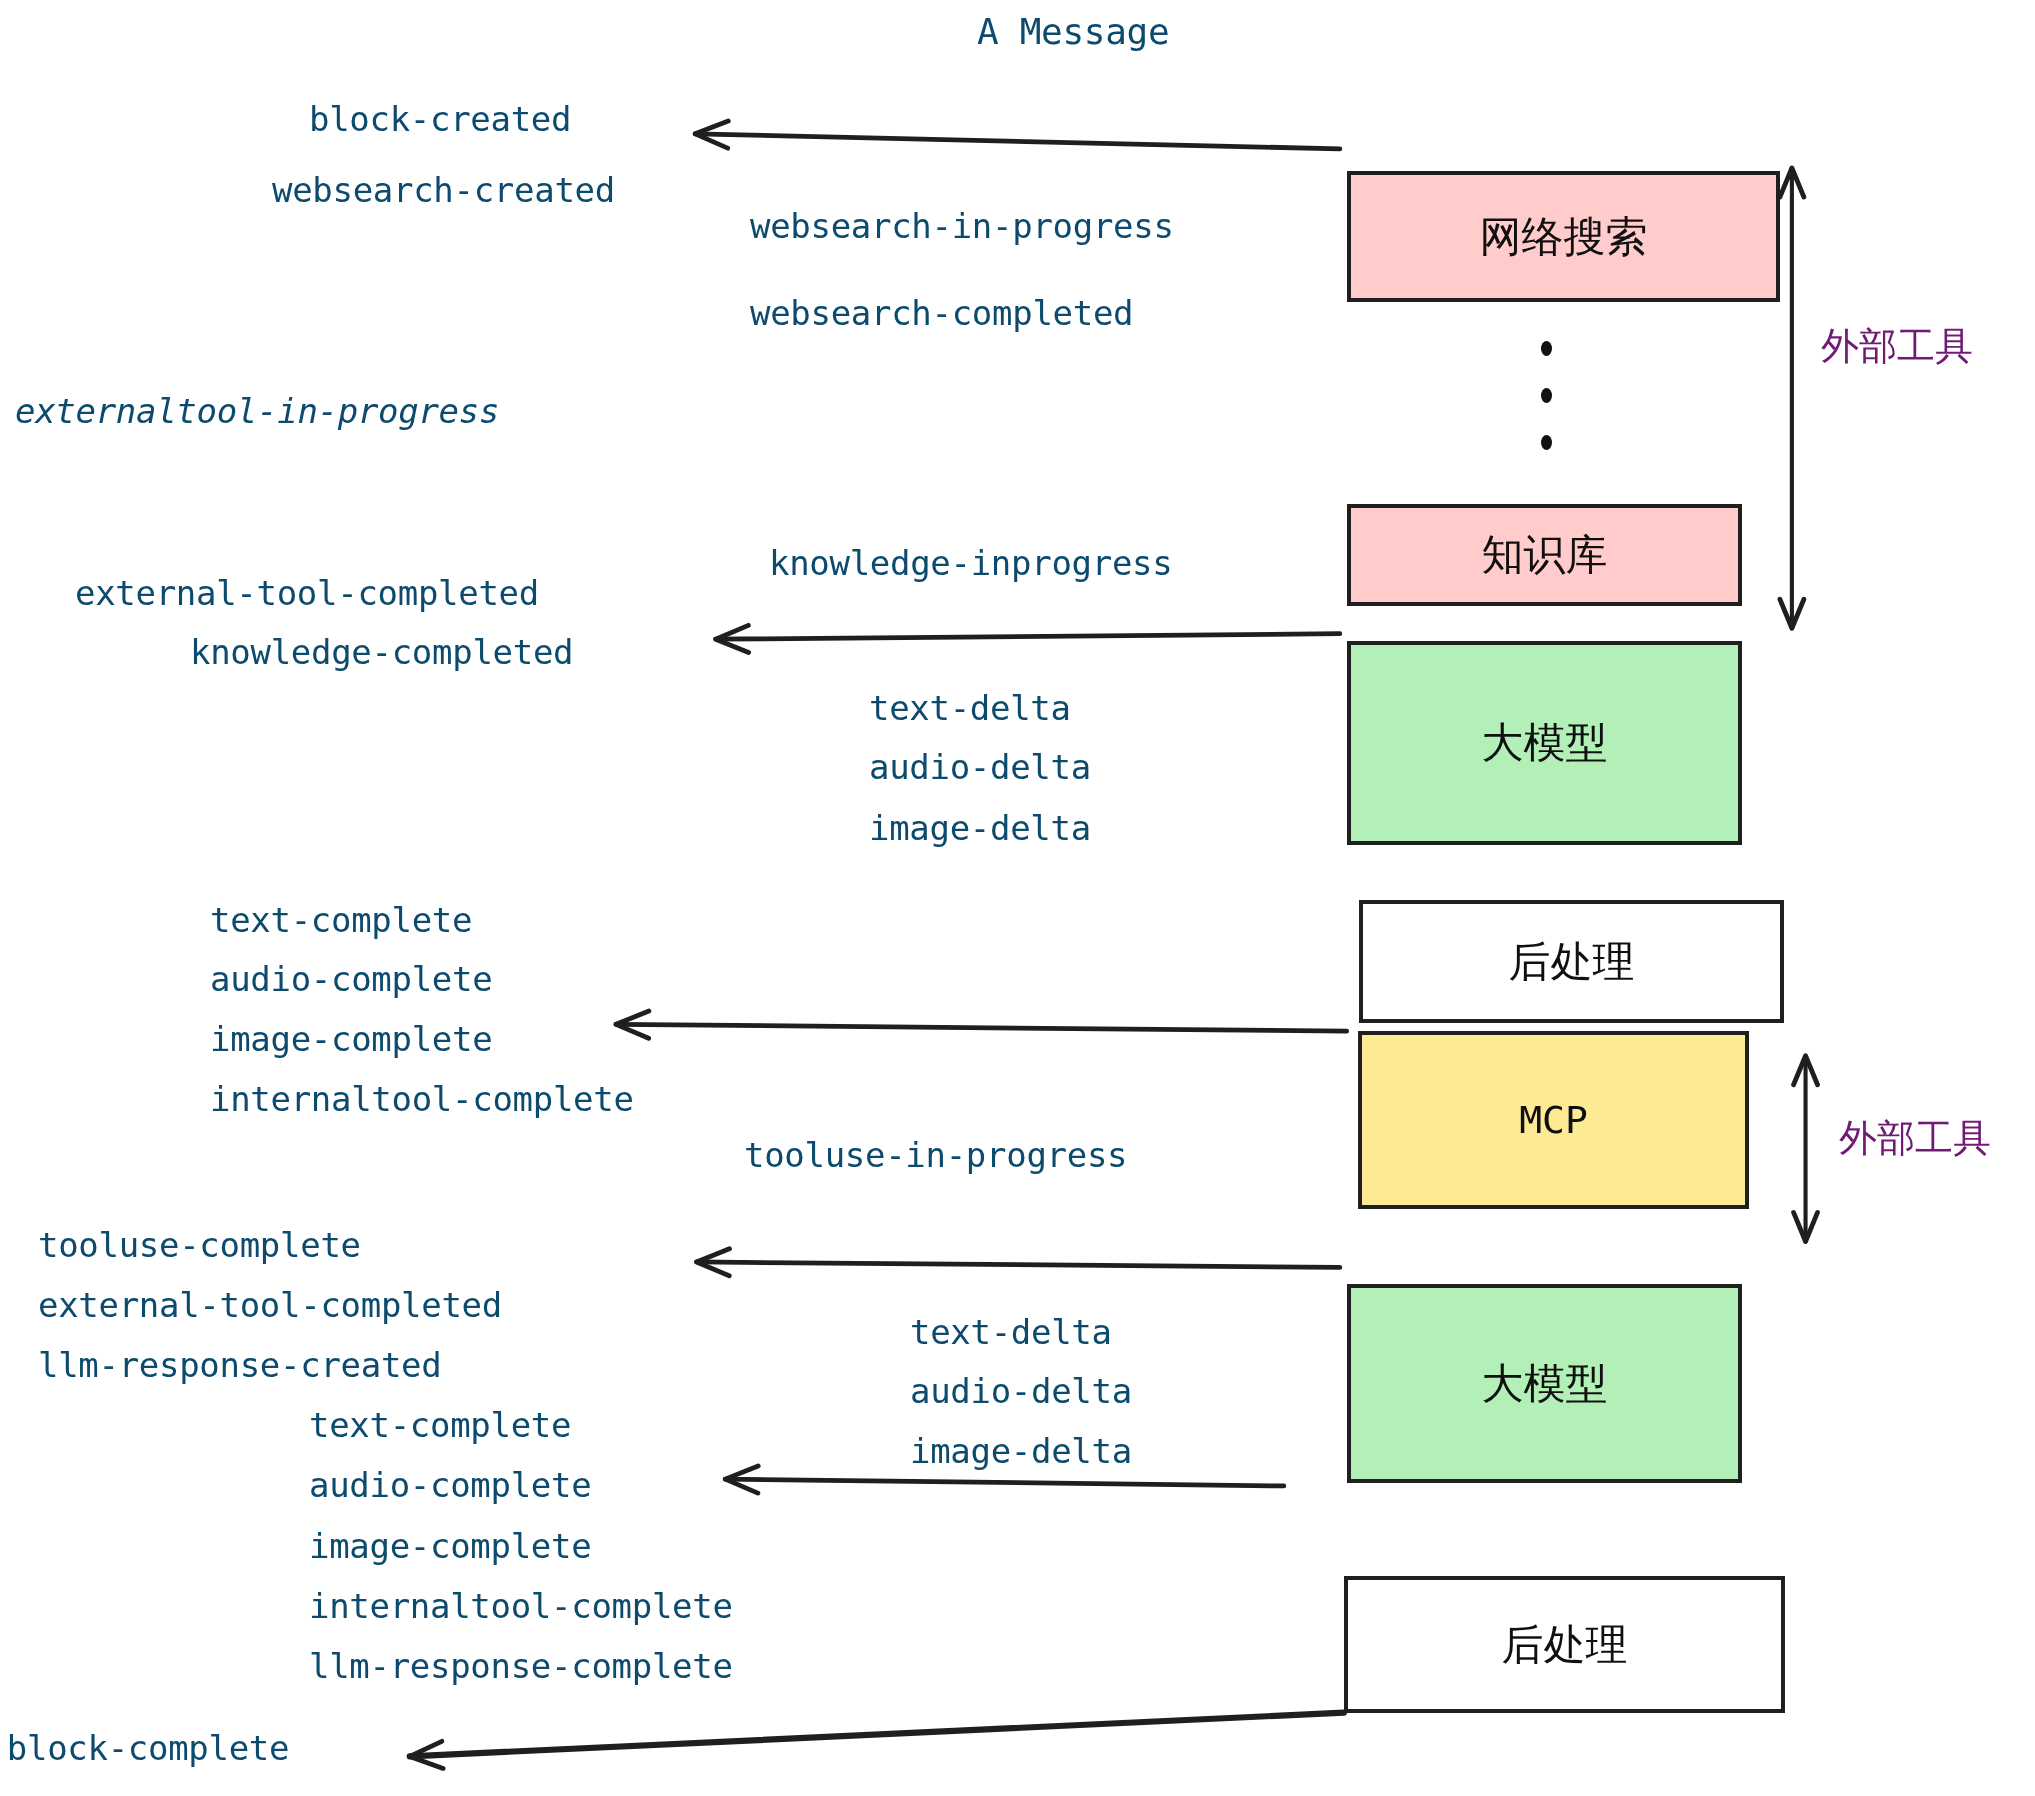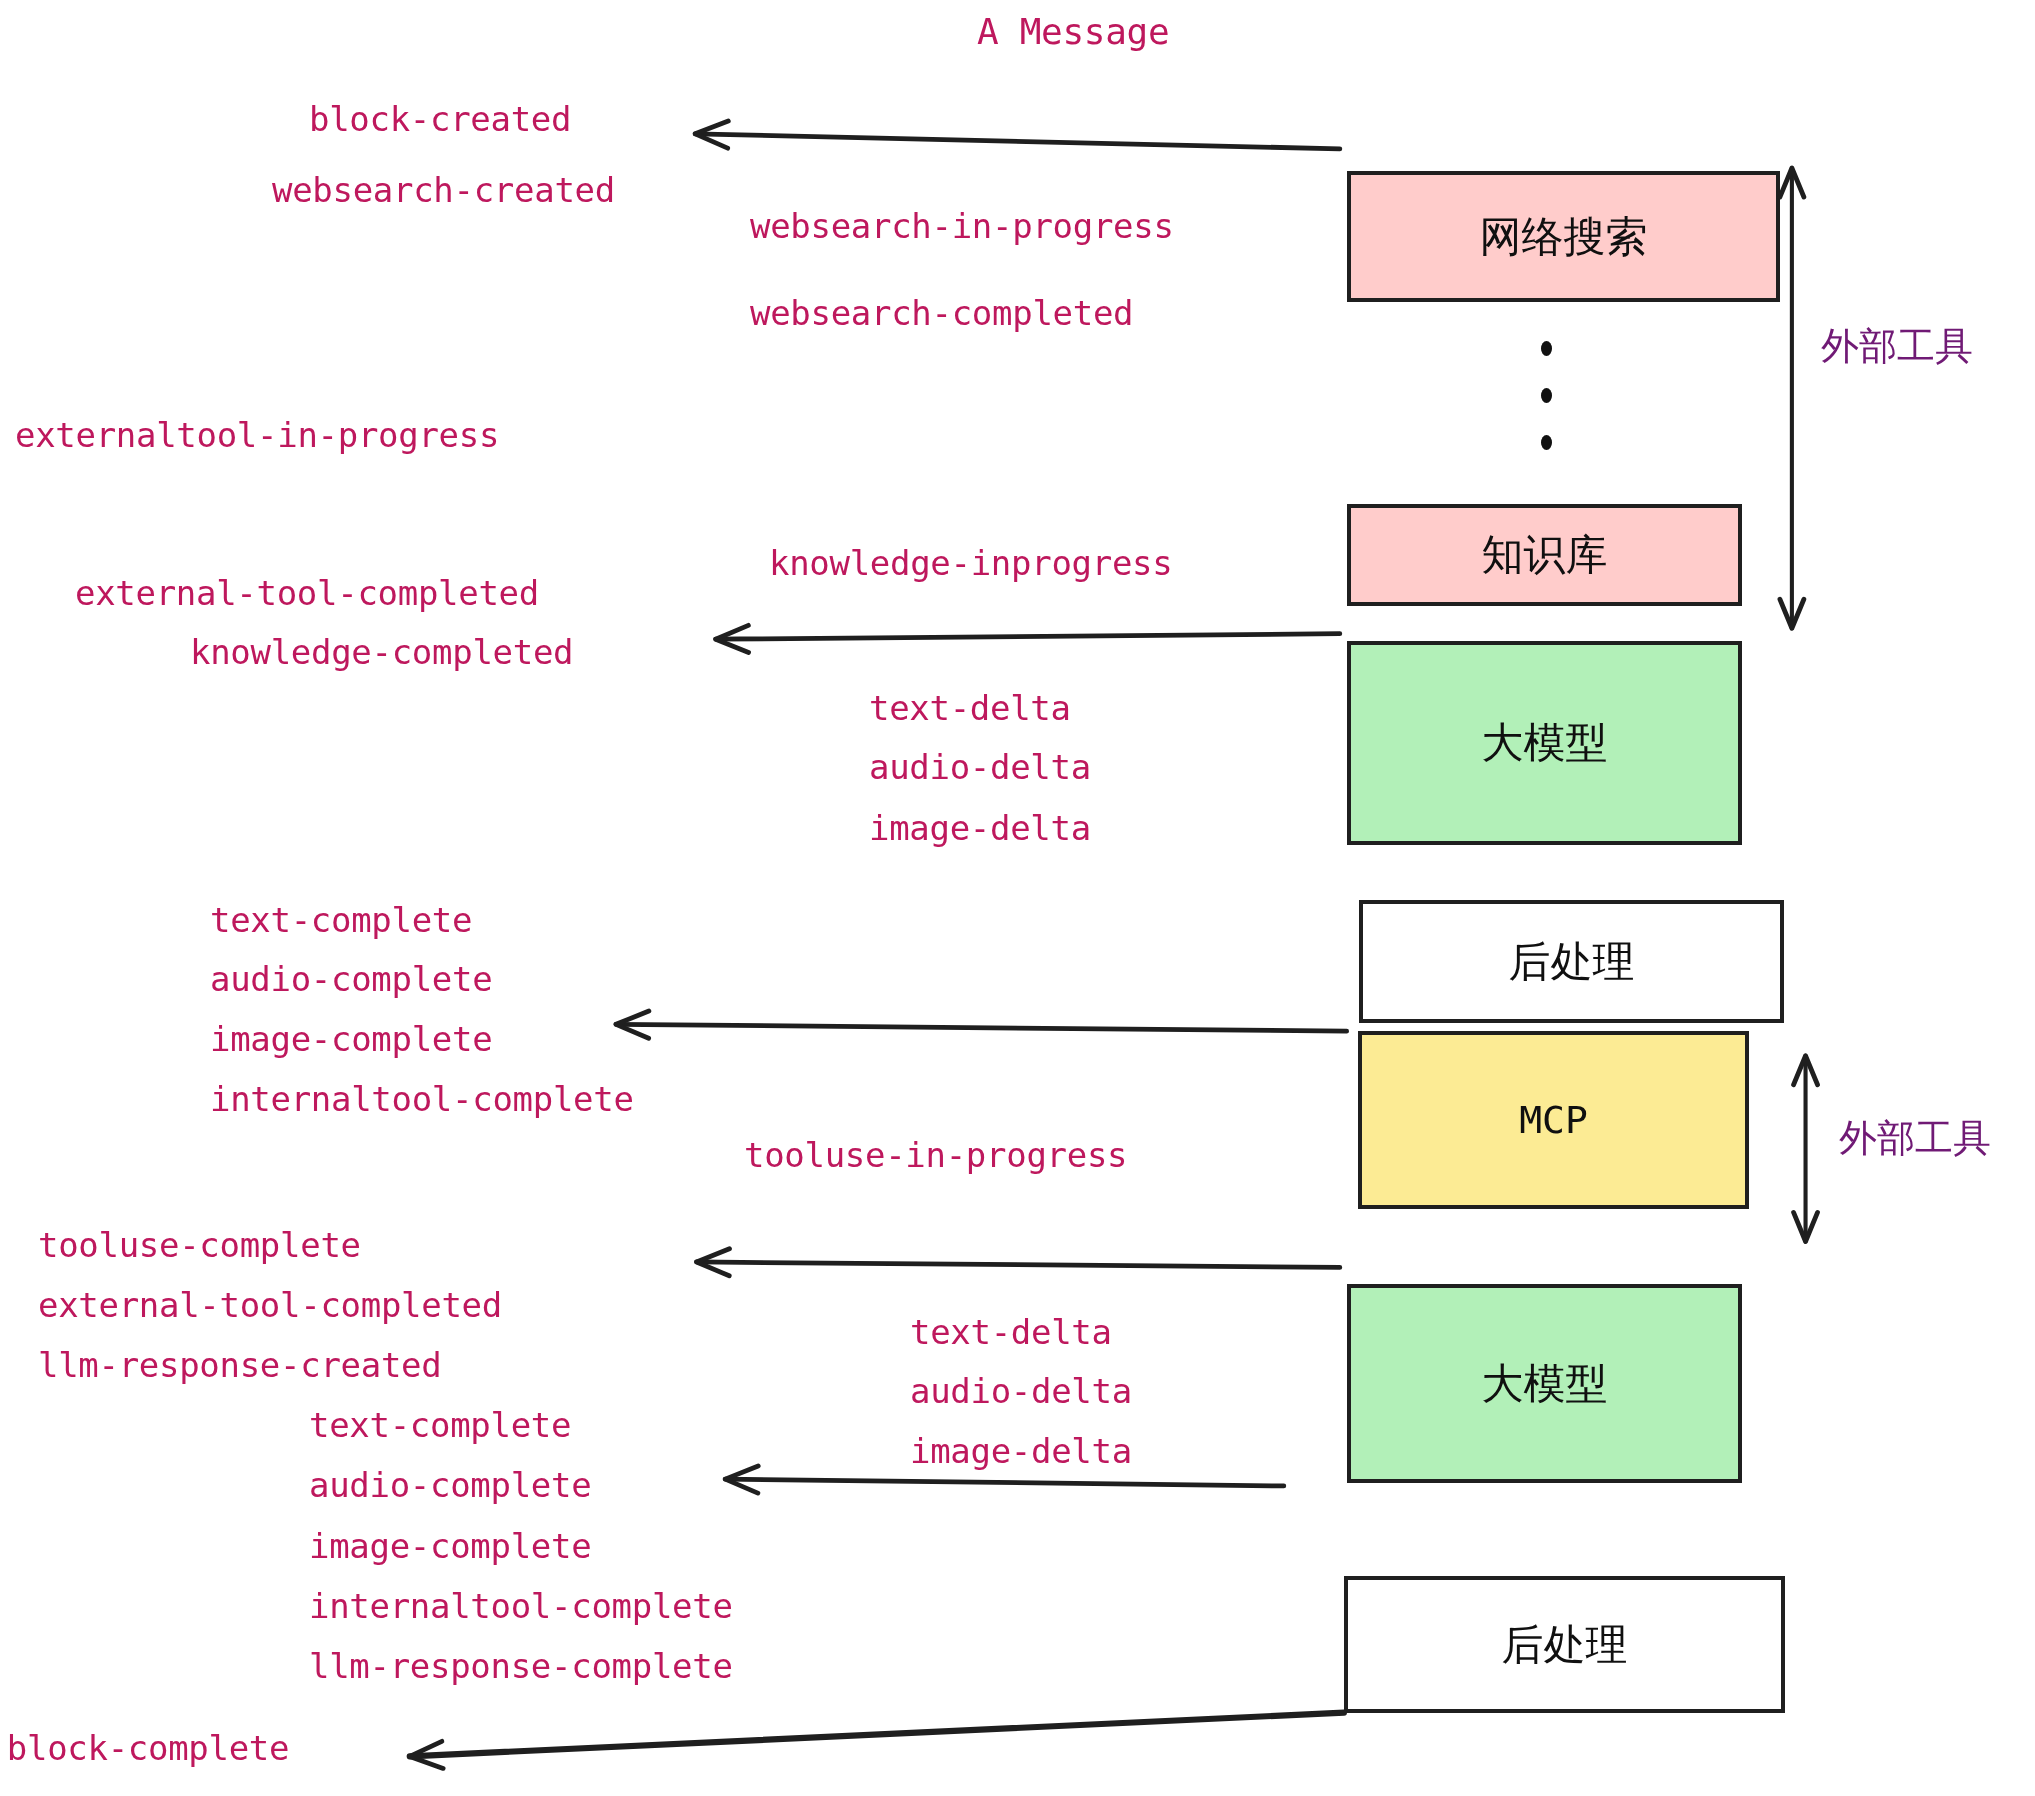--- a/index.html
+++ b/index.html
@@ -11,21 +11,21 @@
     position: relative;
     width: 2035px;
     height: 1796px;
     background: #ffffff;
     overflow: hidden;
     font-family: "DejaVu Sans Mono", "Liberation Mono", monospace;
   }
   .lbl {
     position: absolute;
     white-space: pre;
-    color: #be185d;
+    color: #0c4a6e;
     font-family: "DejaVu Sans Mono", "Liberation Mono", monospace;
     letter-spacing: -0.3px;
     line-height: 1;
   }
   .title {
     font-size: 36px;
     font-weight: 400;
   }
   .ev {
     font-size: 34px;
@@ -104,21 +104,21 @@
     </div>
   <div id="sidelabels-layer">
       <div class="sidelabel" style="left: 1821px; top: 321px;">外部工具</div>
       <div class="sidelabel" style="left: 1839px; top: 1113px;">外部工具</div>
     </div>
   <div id="events-layer">
       <div class="lbl ev" style="left: 309px; top: 102px;">block-created</div>
       <div class="lbl ev" style="left: 272px; top: 173px;">websearch-created</div>
       <div class="lbl ev" style="left: 750px; top: 209px;">websearch-in-progress</div>
       <div class="lbl ev" style="left: 750px; top: 296px;">websearch-completed</div>
-      <div class="lbl ev" style="left: 15px; top: 418px;">externaltool-in-progress</div>
+      <div class="lbl ev" style="left: 15px; top: 394px; font-style: italic;">externaltool-in-progress</div>
       <div class="lbl ev" style="left: 769px; top: 546px;">knowledge-inprogress</div>
       <div class="lbl ev" style="left: 75px; top: 576px;">external-tool-completed</div>
       <div class="lbl ev" style="left: 190px; top: 635px;">knowledge-completed</div>
       <div class="lbl ev" style="left: 869px; top: 691px;">text-delta</div>
       <div class="lbl ev" style="left: 869px; top: 750px;">audio-delta</div>
       <div class="lbl ev" style="left: 869px; top: 811px;">image-delta</div>
       <div class="lbl ev" style="left: 210px; top: 903px;">text-complete</div>
       <div class="lbl ev" style="left: 210px; top: 962px;">audio-complete</div>
       <div class="lbl ev" style="left: 210px; top: 1022px;">image-complete</div>
       <div class="lbl ev" style="left: 210px; top: 1082px;">internaltool-complete</div>

